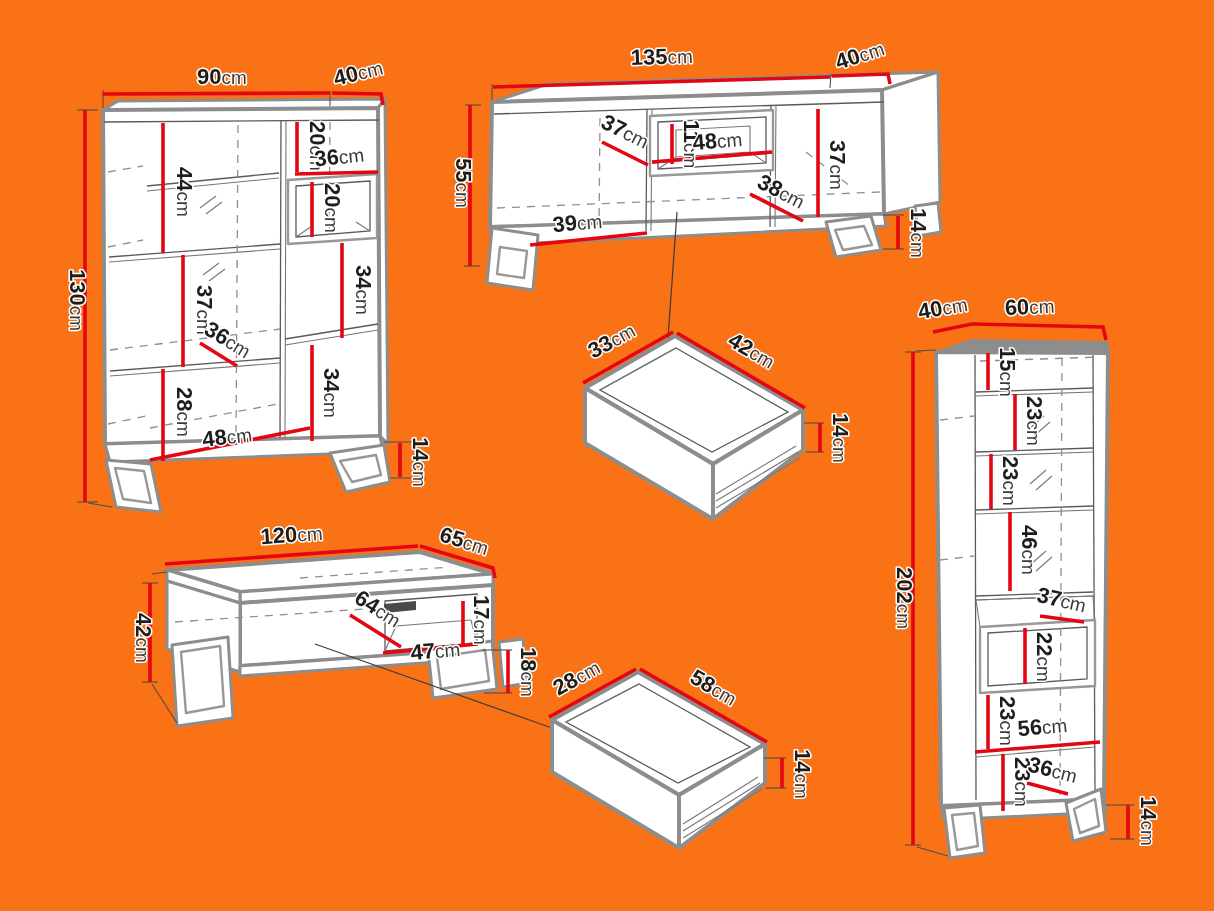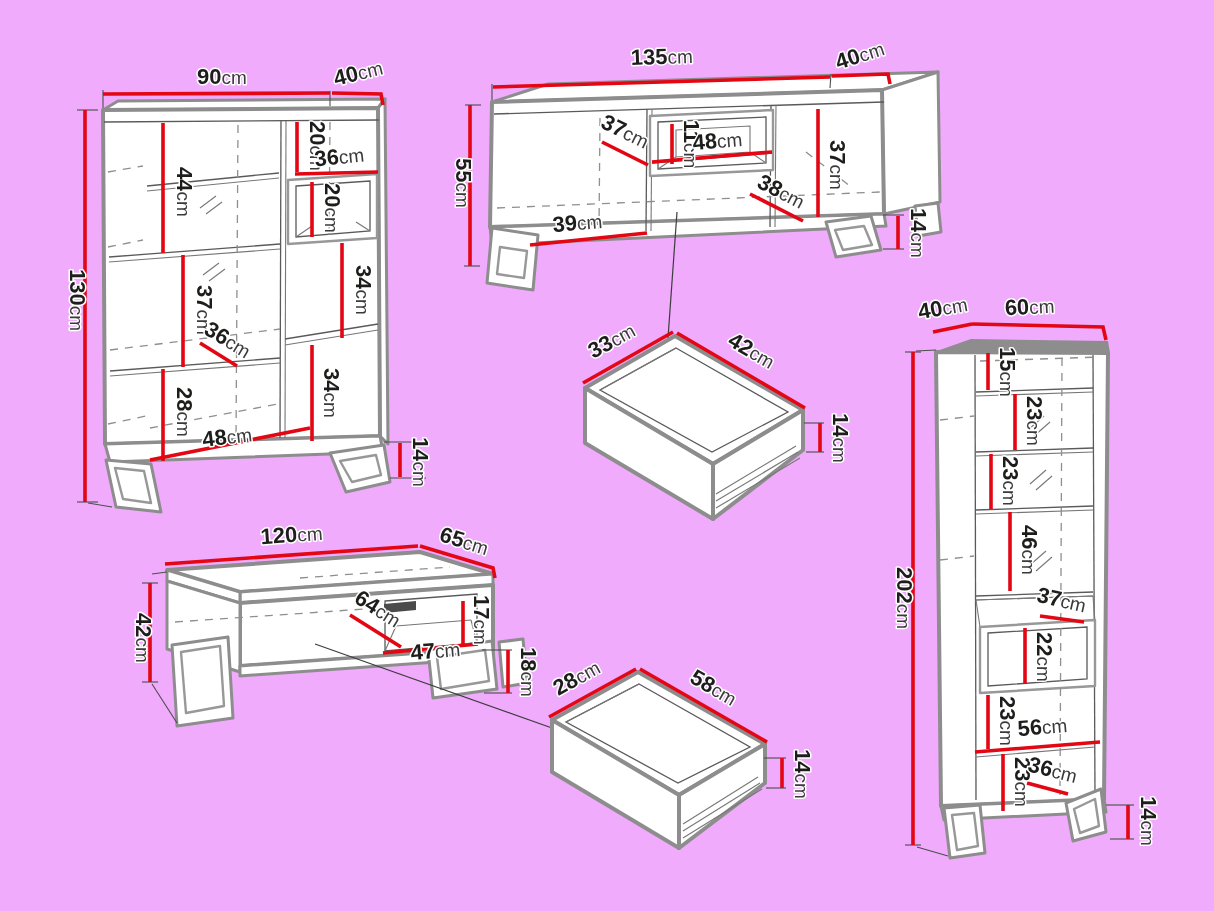--- a/index.html
+++ b/index.html
@@ -1,16 +1,16 @@
 <!DOCTYPE html>
 <html><head>
 <meta charset="utf-8">
 <style>
   html,body{margin:0;padding:0;background:#ffffff;}
-  .stage{position:relative;width:1214px;height:911px;background:#f0abfc;overflow:hidden;}
+  .stage{position:relative;width:1214px;height:911px;background:#f97316;overflow:hidden;}
   svg{position:absolute;left:0;top:0;}
   .g4f{stroke:#8d8d8d;stroke-width:4;fill:#ffffff;stroke-linejoin:round;}
   .g3f{stroke:#8d8d8d;stroke-width:3;fill:#ffffff;stroke-linejoin:round;}
   .g2f{stroke:#989898;stroke-width:2.4;fill:#ffffff;stroke-linejoin:round;}
   .gfill{fill:#8d8d8d;stroke:none;}
   .t {stroke:#5a5a5a;stroke-width:1.3;fill:none;}
   .t2{stroke:#777777;stroke-width:1.1;fill:none;}
   .d {stroke:#8f8f8f;stroke-width:1.3;fill:none;stroke-dasharray:8 7;}
   .r {stroke:#e30613;stroke-width:3.6;fill:none;stroke-linecap:butt;}
   .e {stroke:#4d4d4d;stroke-width:1.1;fill:none;}

